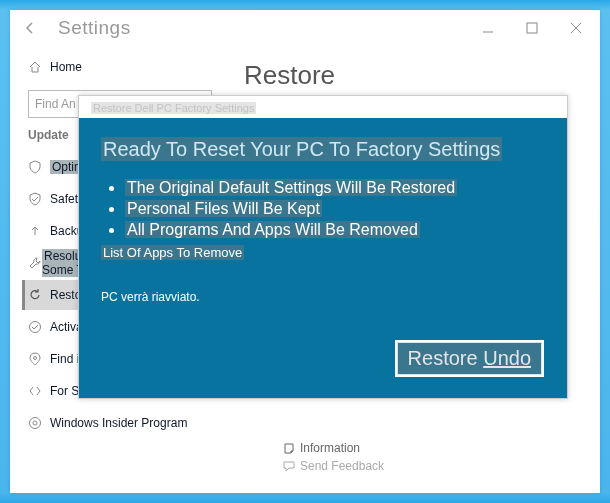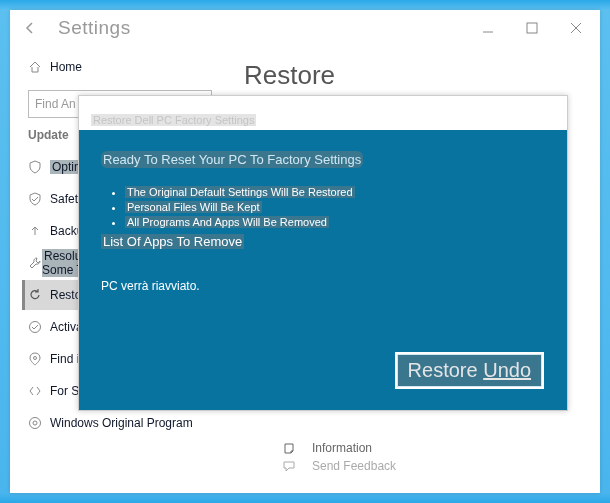--- a/index.html
+++ b/index.html
@@ -73,66 +73,64 @@
       font-size: 20px; font-weight: 400; color: #666;
       margin-top: 10px;
     }
     .footer-info {
       position: absolute;
       bottom: 20px;
       left: 272px;
       font-size: 12px;
       color: #666;
     }
-    .footer-info .row { display:flex; align-items:flex-end; gap:16px; margin-top:4px; }
+    .footer-info .row { display:flex; align-items:flex-end; gap:4px; margin-top:4px; }
     
     .dialog {
       position: absolute;
       left: 78px; top: 95px;
       width: 490px;
       background: #fff;
       box-shadow: 0 0 6px rgba(0,0,0,0.2);
       border: 1px solid #ccc;
     }
     .dlg-frame {
       padding: 6px 12px 4px 12px;
       font-size: 11px;
       color: #aaa;
       border-bottom: 0;
-      margin-top: 12px;
     }
     .dlg-body {
       background: #0973a0;
       color: #fff;
       padding: 20px 22px 70px 22px;
       min-height: 280px;
       position: relative;
     }
     .dlg-title {
-      font-size: 13px;
+      font-size: 20px;
       font-weight: 500;
       color: #d0e8f2;
       background: rgba(100,120,130,0.55);
       display: inline;
       padding: 1px 2px;
-      border-radius: 6px;
     }
     .dlg-sub {
       margin-top: 18px;
       font-size: 13px;
     }
     .hl {
       background: rgba(100,120,130,0.55);
       padding: 0 2px;
     }
     .bullets { margin: 8px 0 6px 10px; }
     .bullets li {
       list-style: disc;
       margin: 3px 0 3px 14px;
-      font-size: 11px;
+      font-size: 16px;
     }
     .note {
       margin-top: 30px;
       font-size: 12px;
     }
     .dlg-buttons {
       position: absolute;
       right: 24px;
       bottom: 22px;
       display: flex; gap: 8px;
@@ -266,21 +264,21 @@
         </span>
         <span>For Sviluppatori</span>
       </div>
       <div class="sb-item">
         <span class="icon">
           <svg width="14" height="14" viewBox="0 0 14 14">
               <circle cx="7" cy="7" r="5.5" stroke="#888" stroke-width="1" fill="none"></circle>
               <circle cx="7" cy="7" r="2" stroke="#888" stroke-width="1" fill="none"></circle>
             </svg>
         </span>
-        <span>Windows Original Program</span>
+        <span>Windows Insider Program</span>
       </div>
     </div>
 
     <div class="main">
       <div class="main-h1">Restore</div>
       <div class="main-h2">Reset PC</div>
     </div>
 
     <div class="footer-info">
       <div class="row">

